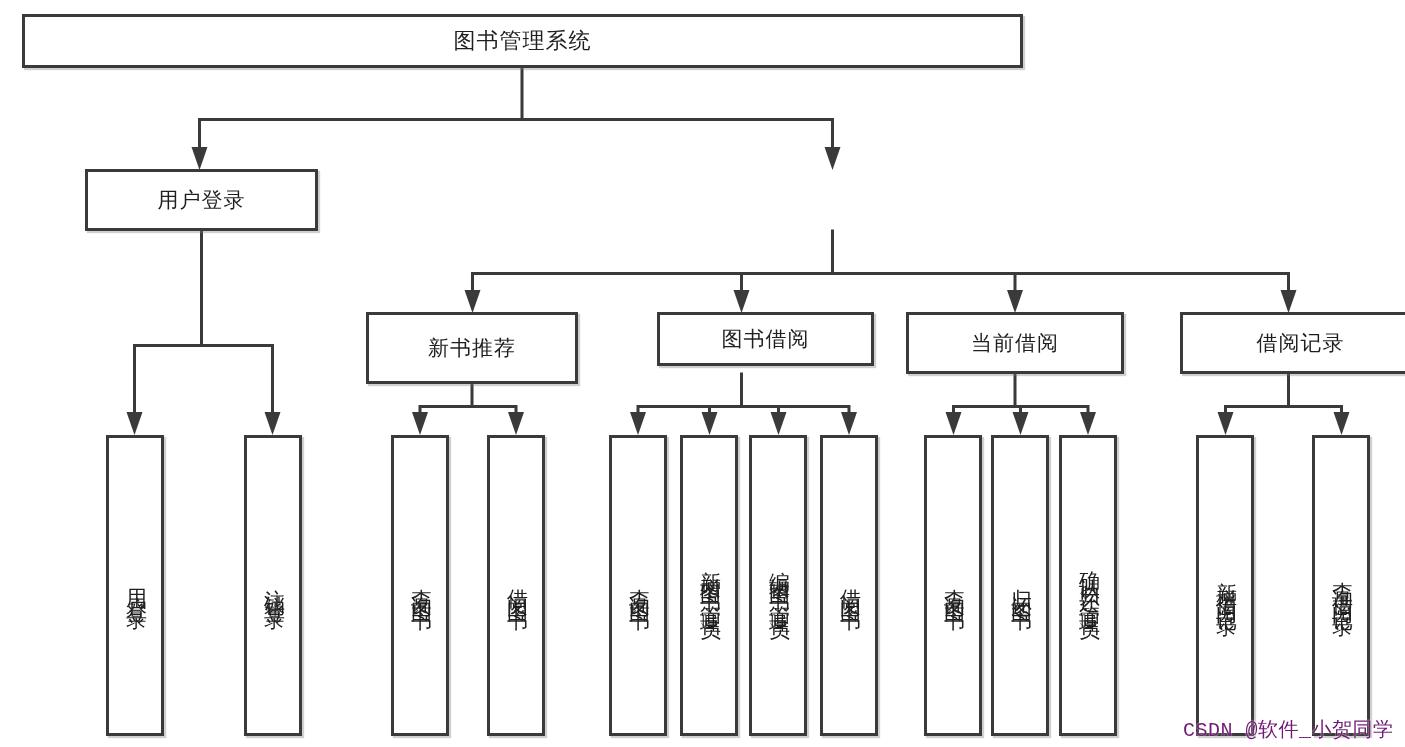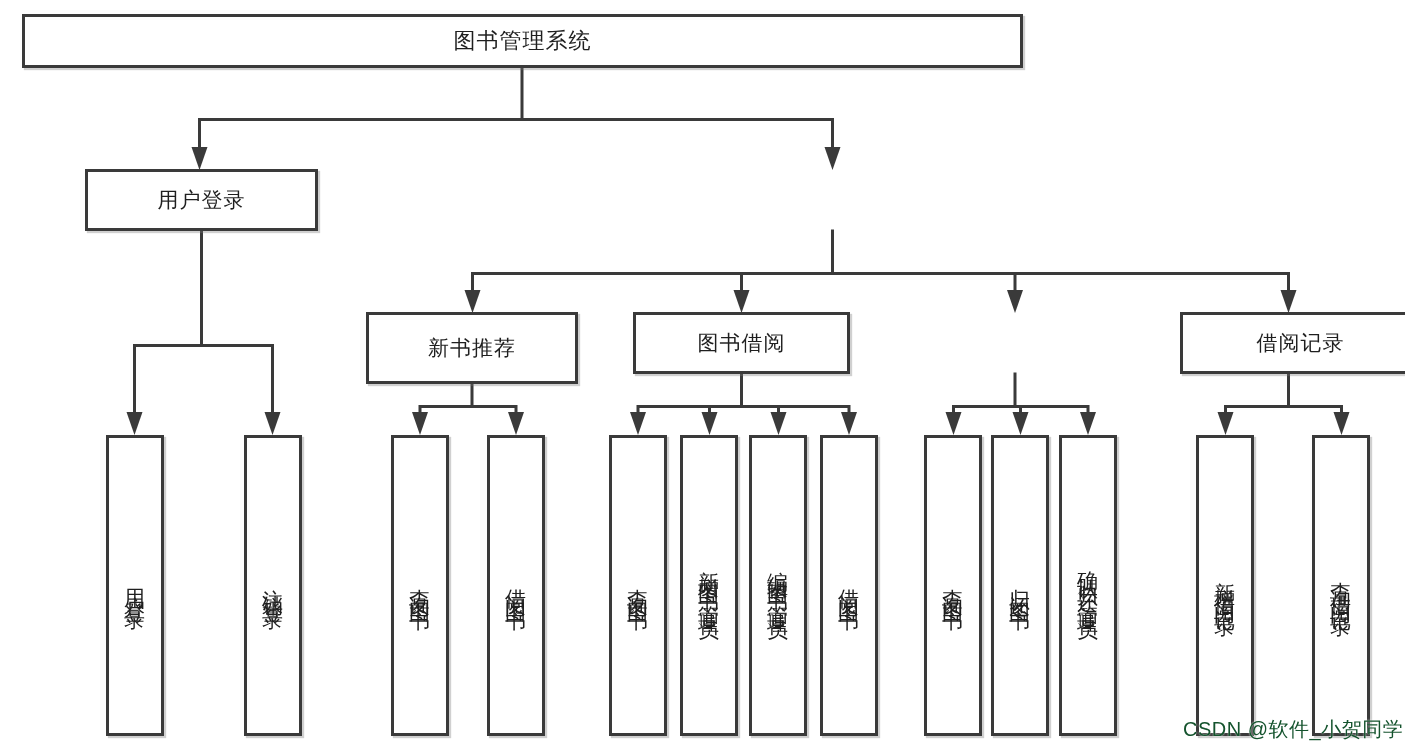--- a/index.html
+++ b/index.html
@@ -1,20 +1,20 @@
 <!DOCTYPE html>
 <html><head>
 <meta charset="utf-8">
 <style>
   html,body{margin:0;padding:0;background:#ffffff;}
   .stage{
     position:relative;
     width:1405px;height:747px;
     background:#ffffff;
-    font-family:Liberation Sans, sans-serif;
+    font-family:Liberation Mono, monospace;
     overflow:hidden;
     border-radius:11px;
   }
   .wires{position:absolute;left:0;top:0;z-index:1;}
   .box{
     position:absolute;
     box-sizing:border-box;
     background:#ffffff;
     border:3px solid #3a3a3a;
     box-shadow:2px 2px 1px rgba(120,120,120,0.35);
@@ -29,21 +29,21 @@
   .vlabel{
     writing-mode:vertical-rl;
     text-orientation:mixed;
     font-size:21px;color:#1f1f1f;
     letter-spacing:7px;
     line-height:1.0;
     white-space:nowrap;
   }
   .watermark{
     position:absolute;left:1183px;top:716px;
-    font-size:20px;color:#14532d;
+    font-size:20px;color:#701a75;
     letter-spacing:0.5px;white-space:nowrap;
     text-shadow:0 0 2px #ffffff;
     z-index:3;
   }
 </style>
 </head>
 <body>
 
 <div class="stage">
 
@@ -91,22 +91,25 @@
     <span class="hlabel">图书管理系统</span>
   </div>
 
   <div class="box" style="left:85px;top:169px;width:233px;height:62px">
     <span class="hlabel">用户登录</span>
   </div>
 
   <div class="box" style="left:366px;top:312px;width:212px;height:72px">
     <span class="hlabel">新书推荐</span>
   </div>
-  <div class="box" style="left:633px;top:312px;width:217px;height:62px">
+  <div class="box" style="left:657px;top:312px;width:217px;height:54px">
     <span class="hlabel">图书借阅</span>
+  </div>
+  <div class="box" style="left:906px;top:312px;width:218px;height:62px">
+    <span class="hlabel">当前借阅</span>
   </div>
   <div class="box" style="left:1180px;top:312px;width:241px;height:62px">
     <span class="hlabel">借阅记录</span>
   </div>
 
   <div class="box leaf" style="left:106px;top:435px">
     <span class="vlabel">用户登录</span>
   </div>
   <div class="box leaf" style="left:244px;top:435px">
     <span class="vlabel">注销登录</span>

